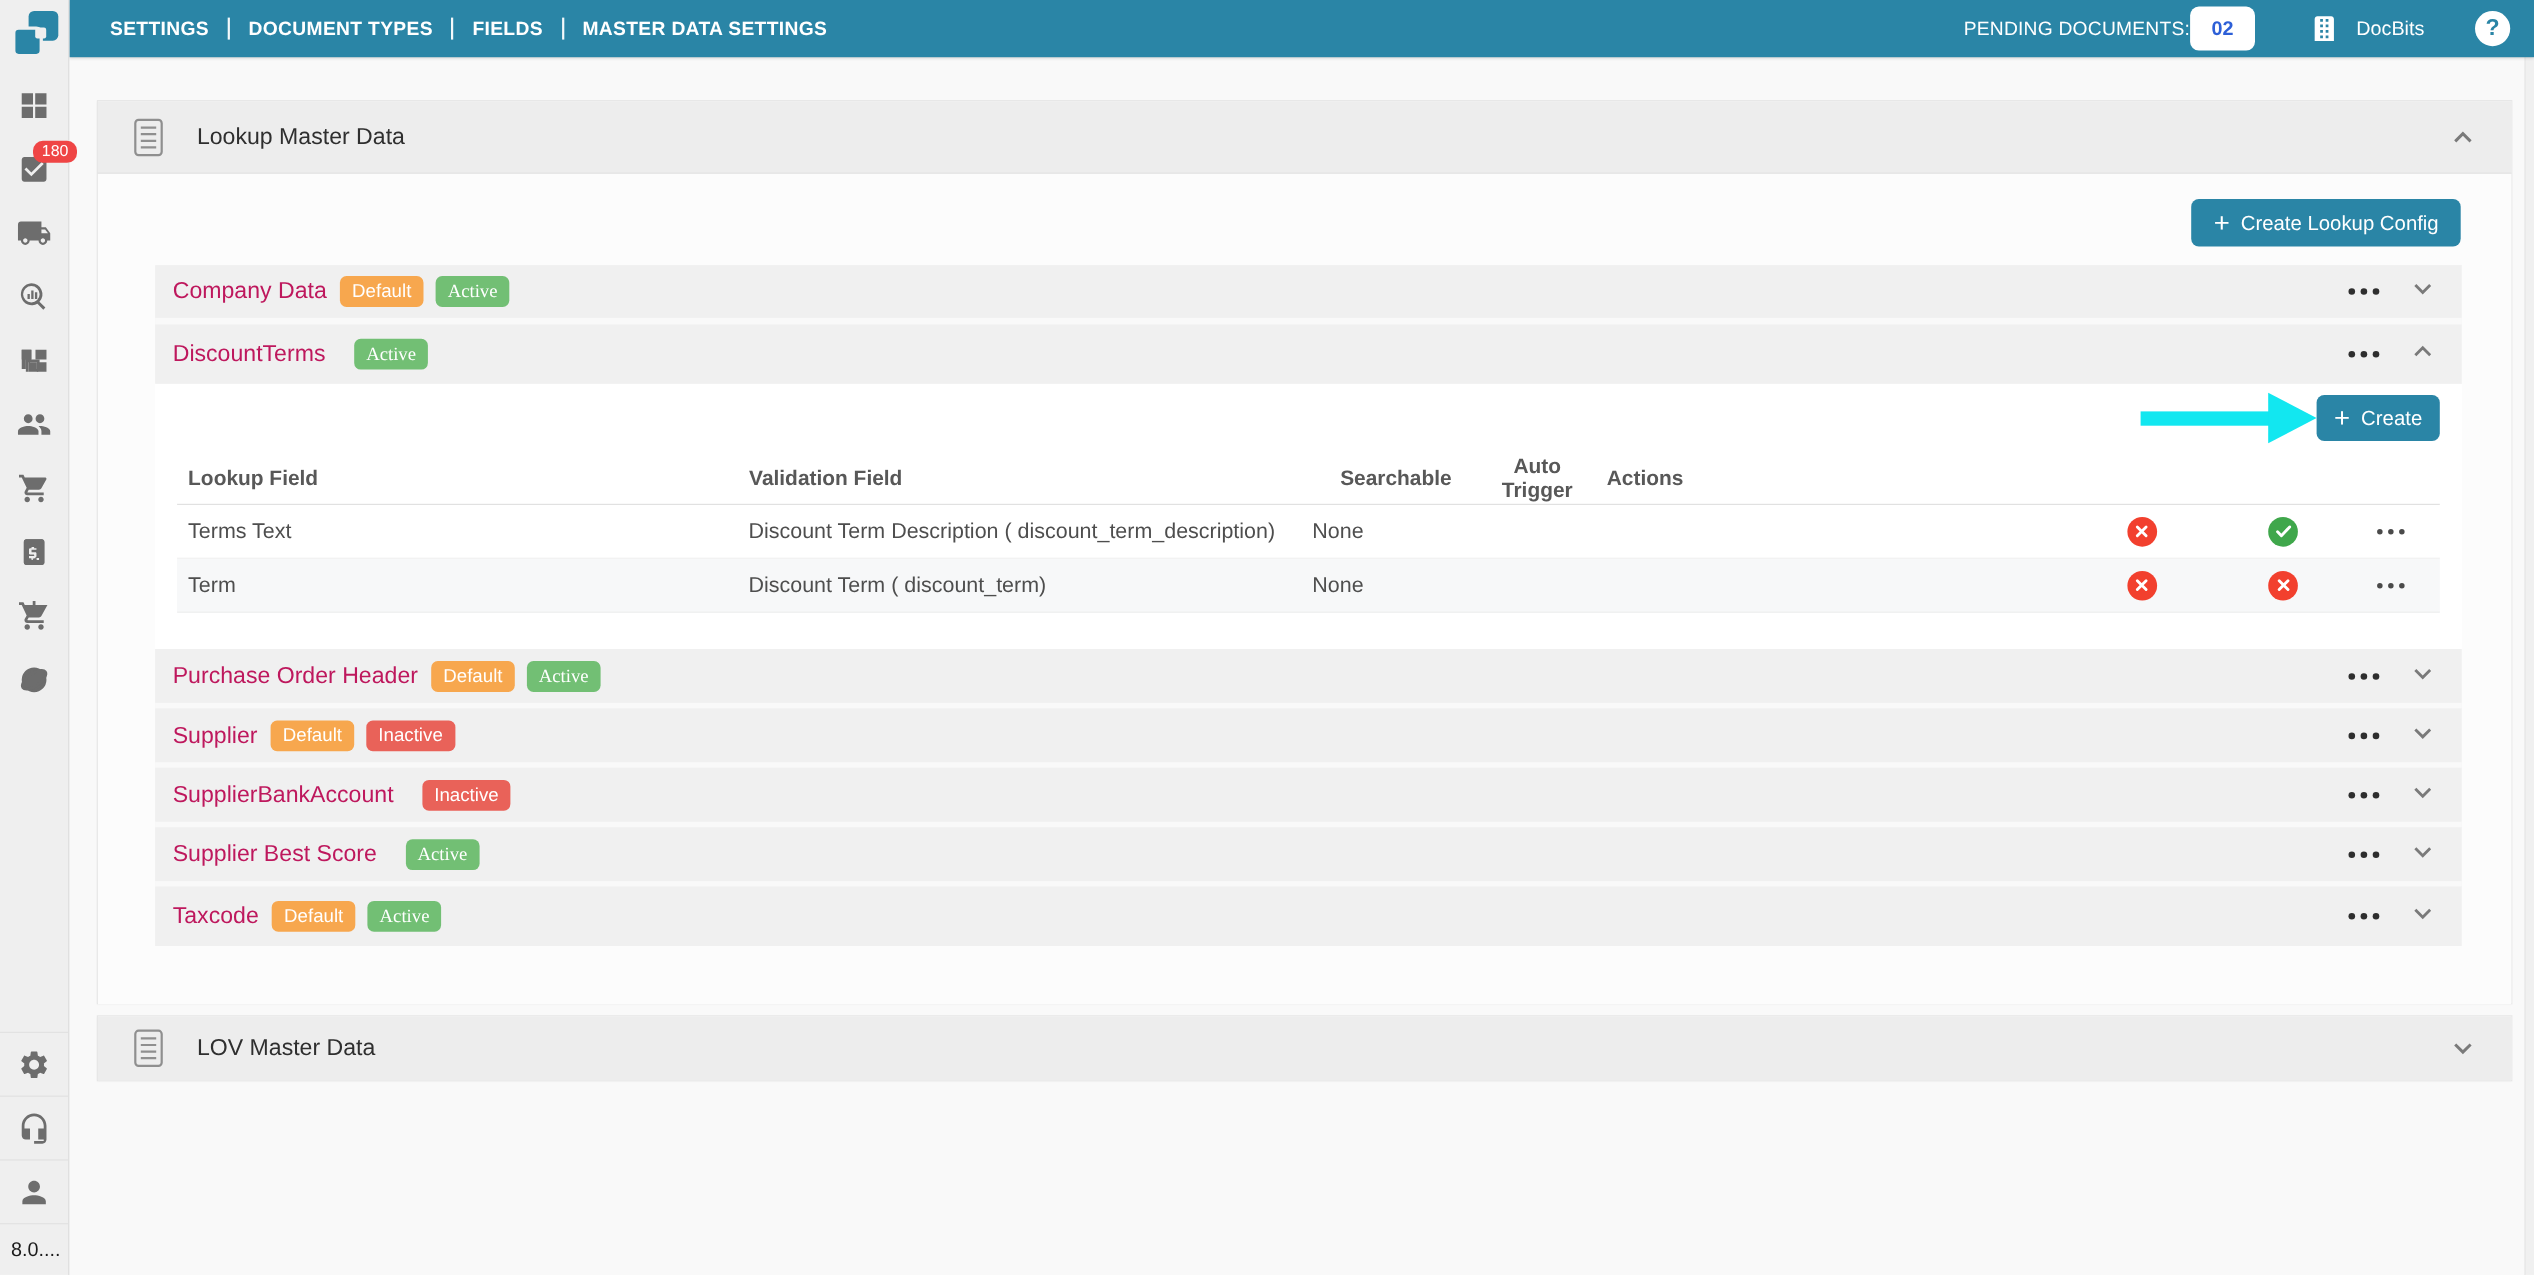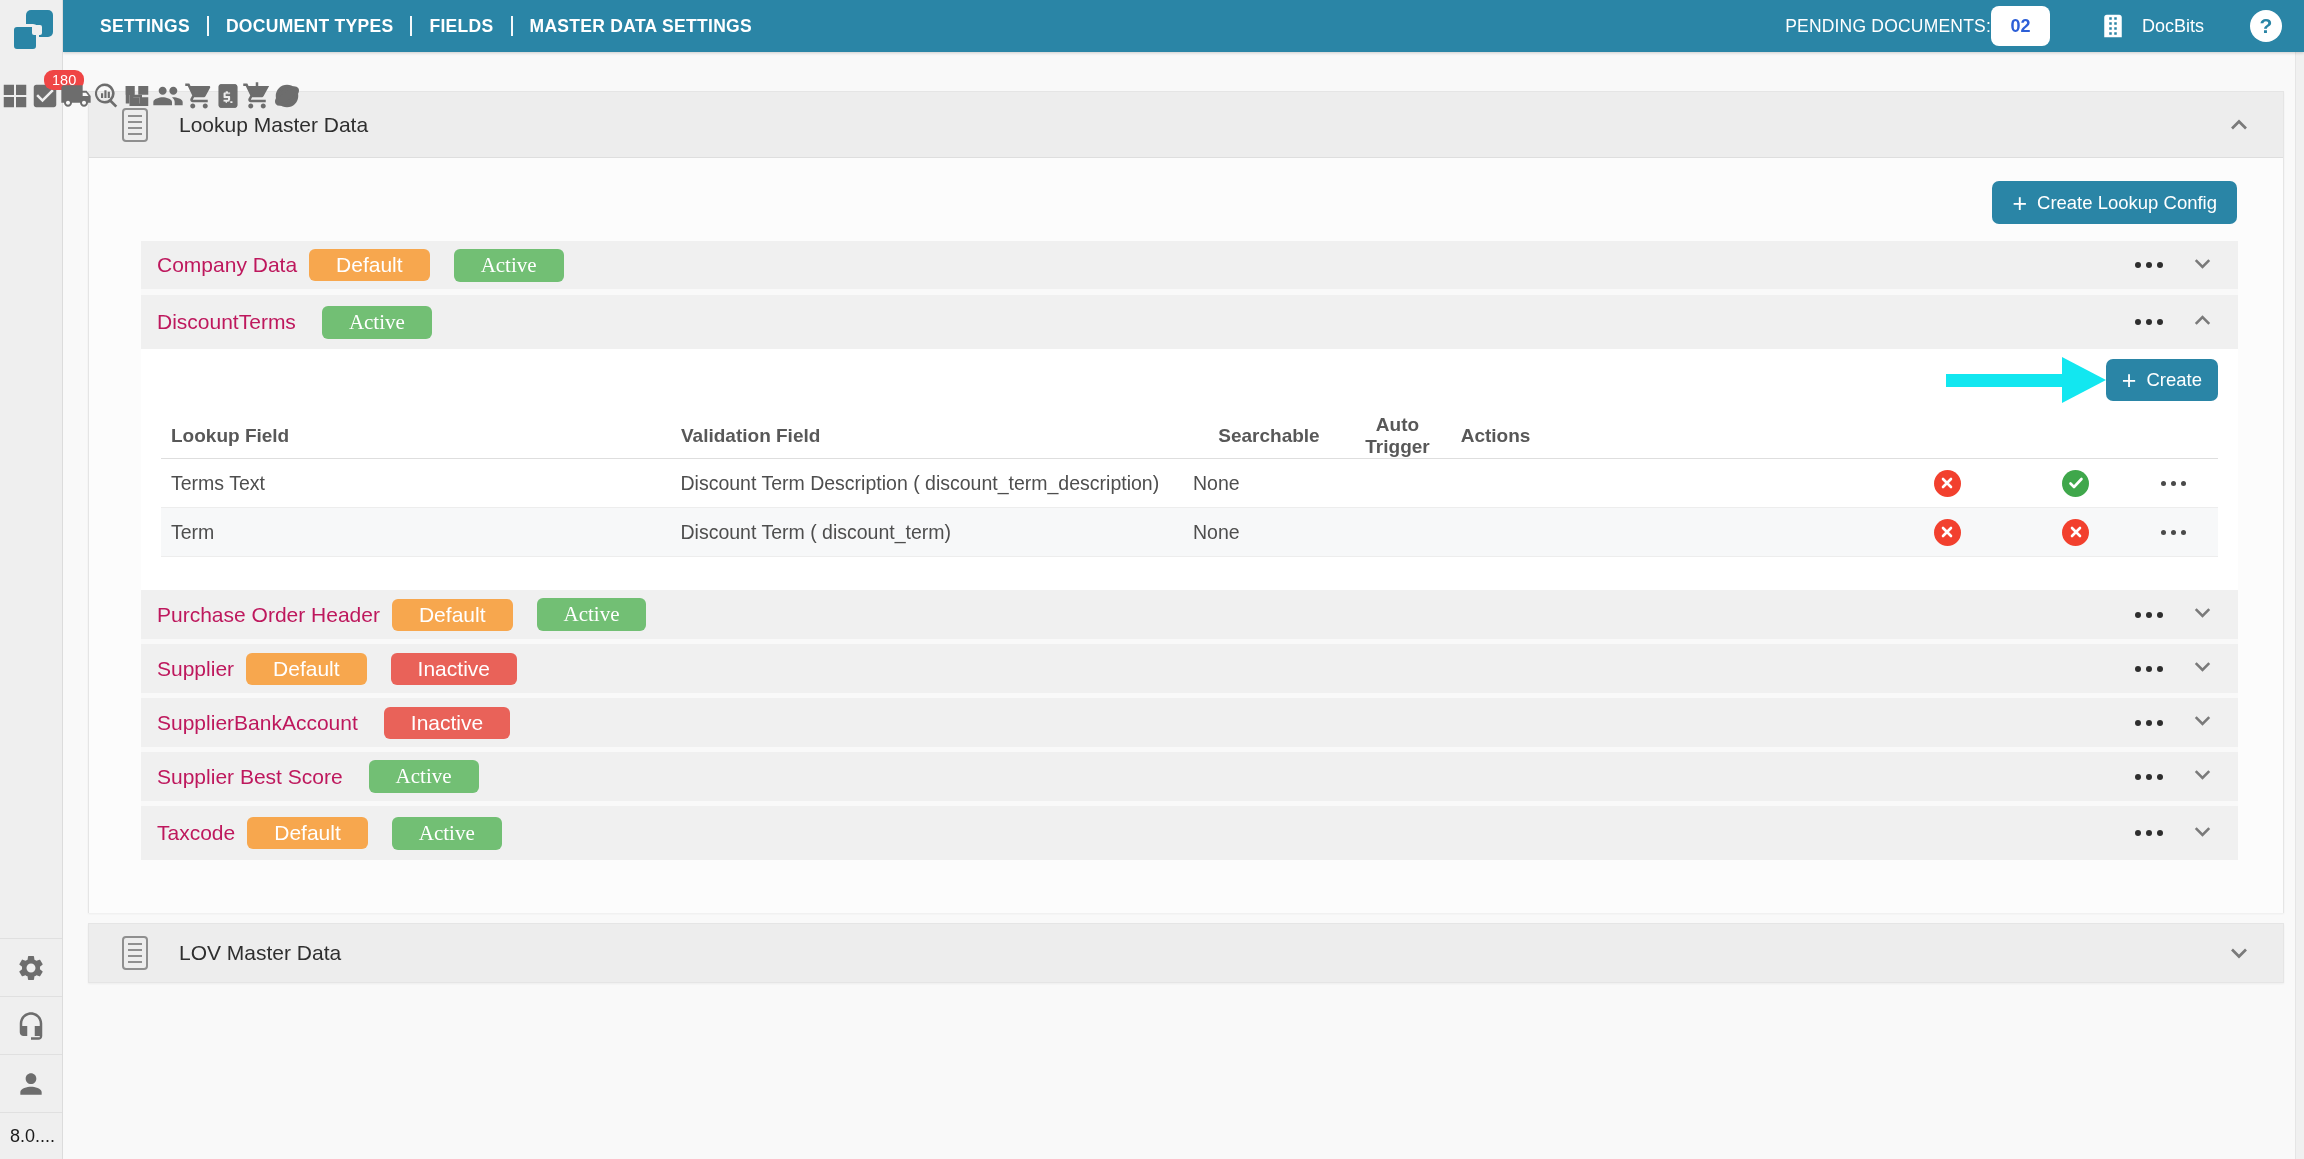--- a/index.html
+++ b/index.html
@@ -24,21 +24,21 @@
           color:#2a85a6; font-size:21px; font-weight:700; cursor:pointer; }
 
   
   .sidebar { position:absolute; left:0; top:0; width:63px; height:1159px; background:#efefef;
              border-right:1px solid #dcdcdc; z-index:6; }
   .logo { position:absolute; top:7px; left:8px; width:48px; height:48px; cursor:pointer; }
   .logo .lg-a { position:absolute; right:3px; top:3px; width:27px; height:27px; background:#2a85a6; border-radius:5px; }
   .logo .lg-b { position:absolute; left:3px; bottom:3px; width:28px; height:28px; background:#2a85a6;
                 border-radius:6px; border:3px solid #efefef; }
   .logo .lg-hole { position:absolute; left:24px; bottom:20px; width:10px; height:10px; background:#efefef; border-radius:2px; z-index:2; }
-  .side-icons { position:absolute; top:80px; left:0; width:62px; display:flex; flex-direction:row; align-items:center; }
+  .side-icons { position:absolute; top:80px; left:0; width:62px; display:flex; flex-direction:column; align-items:center; }
   .s-item { height:32px; margin-bottom:26px; position:relative; display:flex; align-items:center; justify-content:center; cursor:pointer; }
   .s-item svg { fill:#6d6d6d; }
   .s-badge { position:absolute; top:-10px; left:14px; background:#ef4545; color:#fff; font-size:14.5px;
              font-weight:500; padding:2px 8px; border-radius:9px; line-height:16px; }
   .side-bottom { position:absolute; bottom:0; left:0; width:62px; display:flex; flex-direction:column; align-items:center; }
   .s-div { width:62px; height:1px; background:#e0e0e0; }
   .sb-item { height:57px; display:flex; align-items:center; justify-content:center; width:100%; cursor:pointer; }
   .sb-item svg { fill:#6d6d6d; }
   .version { height:46px; display:flex; align-items:center; justify-content:flex-start; width:100%;
              padding-left:10px; font-size:18px; color:#1a1a1a; }
@@ -64,21 +64,21 @@
          display:inline-flex; align-items:center; justify-content:center;
          font-family:"Liberation Sans", sans-serif; font-size:18.5px; font-weight:500; }
   .btn .plus { font-size:25px; font-weight:400; margin-right:10px; line-height:20px; }
   .btn-config { position:absolute; top:23px; right:46px; height:43px; padding:0 20px; }
 
   .list { position:absolute; top:83px; left:52px; right:45px; }
   .acc-row { height:54px; background:#f0f0f0; display:flex; align-items:center; padding-left:16px; cursor:pointer; }
   .acc-row.gap6 { border-bottom:6px solid #f9f9f9; }
   .acc-row.gap5 { border-bottom:5px solid #f9f9f9; }
   .acc-name { font-size:21px; color:#be185d; margin-right:12px; }
-  .pill { color:#fff; font-size:21px; padding:4px 27px; border-radius:6px; margin-right:24px; white-space:nowrap; }
+  .pill { color:#fff; font-size:17px; padding:4px 11px; border-radius:6px; margin-right:11px; white-space:nowrap; }
   .pill-default { background:#f7a74e; }
   .pill-active { background:#72bf74;font-family:Liberation Serif, serif; }
   .pill-inactive { background:#e96259; }
   .row-ctl { margin-left:auto; display:flex; align-items:center; gap:24px; padding-right:22px; }
   .dots { display:inline-flex; gap:5px; cursor:pointer; padding:6px 2px; }
   .dots i { width:6px; height:6px; border-radius:50%; background:#2e2e2e; display:block; }
 
   
   .exp { position:relative; background:#fff; height:241px; padding:0 20px; }
   .btn-create { position:absolute; top:10px; right:20px; height:42px; padding:0 16px; }

